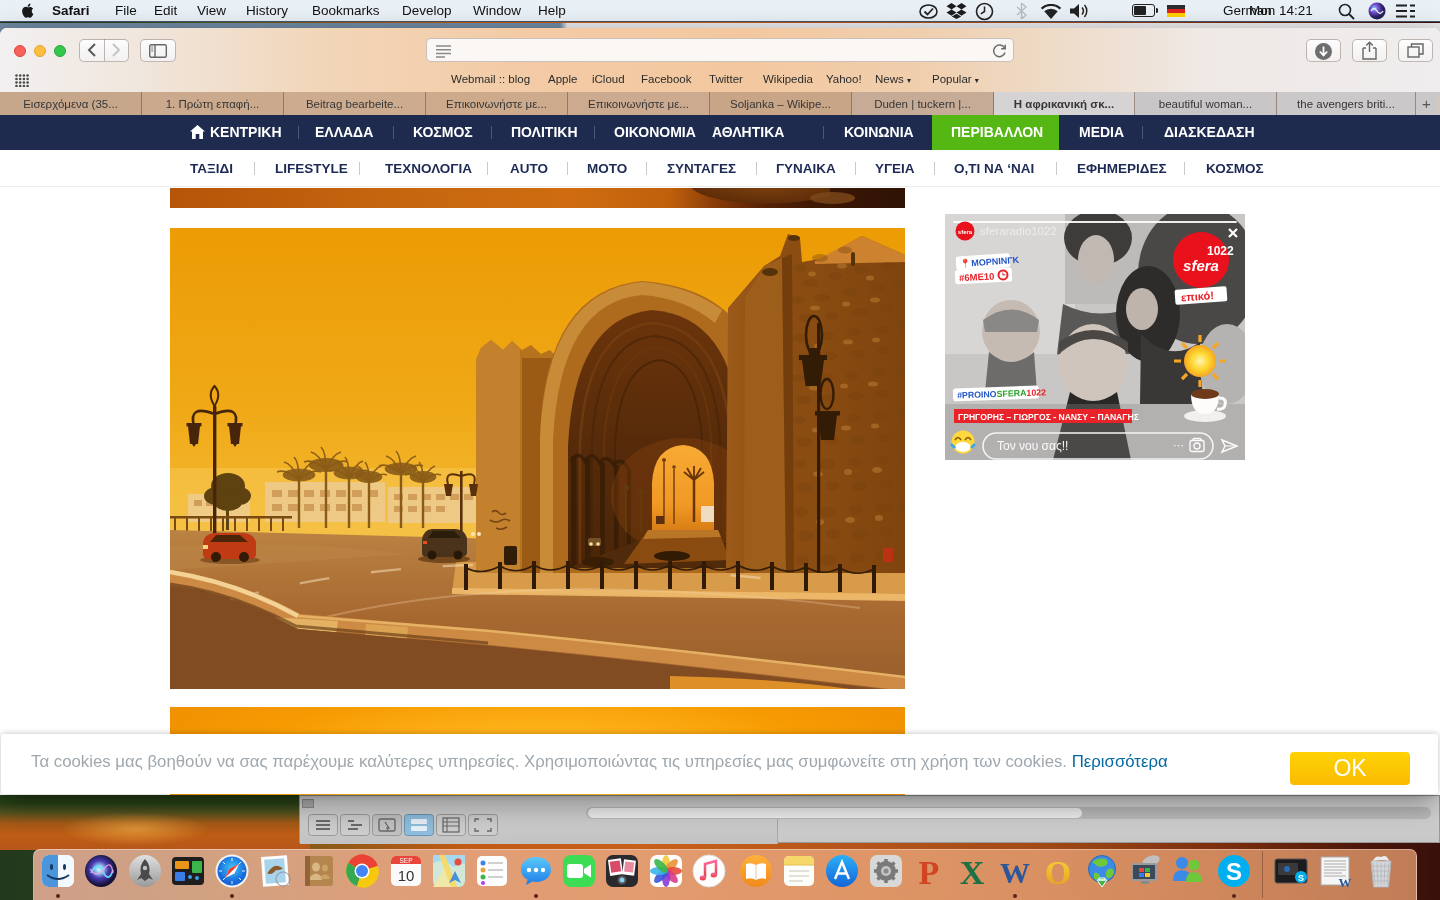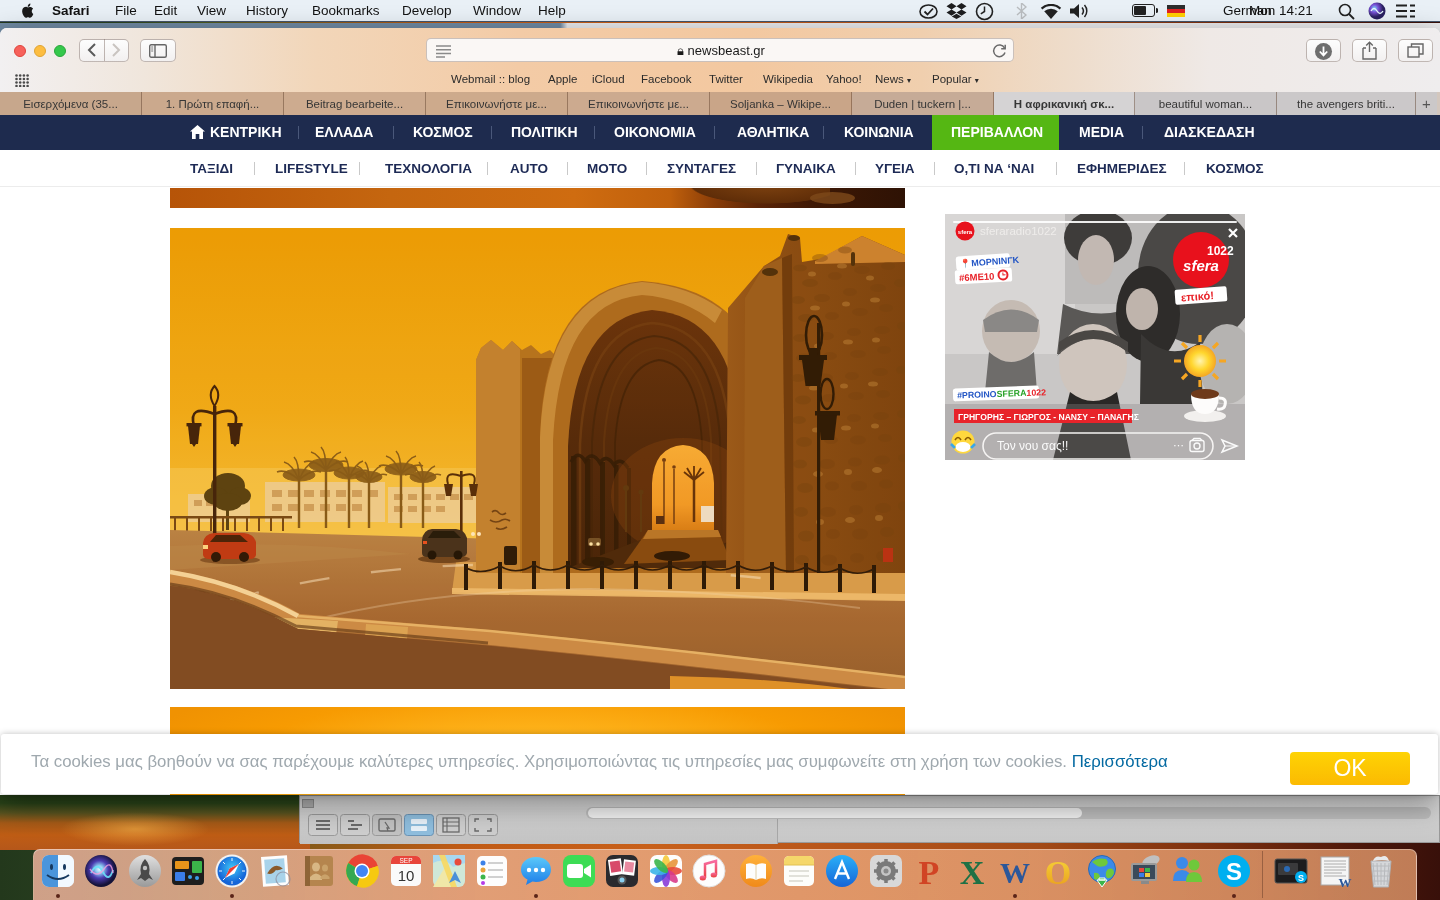--- a/index.html
+++ b/index.html
@@ -200,21 +200,20 @@
         <div class="btn" style="left:140px;width:36px;"></div>
         <svg style="position:absolute;left:149px;top:15.5px;" width="18" height="14" viewBox="0 0 18 14">
           <rect x="0.7" y="0.7" width="16.6" height="12.6" rx="1.5" fill="none" stroke="#666" stroke-width="1.4"></rect>
           <line x1="6" y1="0.7" x2="6" y2="13.3" stroke="#666" stroke-width="1.4"></line>
           <path d="M2.2 3 h2 M2.2 5 h2 M2.2 7 h2" stroke="#666" stroke-width="0.9"></path>
         </svg>
         <div id="urlfield">
           <svg style="position:absolute;left:9px;top:6px;" width="15" height="13" viewBox="0 0 15 13">
             <path d="M0 1 H15 M0 4.7 H15 M0 8.4 H15 M0 12 H9" stroke="#8a8a8a" stroke-width="1.5"></path>
           </svg>
-          <div style="position:absolute;left:0;width:588px;top:4px;text-align:center;font-size:13px;color:#1a1a1a;">🔒︎ newsbeast.gr</div>
           <svg style="position:absolute;right:7px;top:5px;" width="14" height="15" viewBox="0 0 14 15">
             <path d="M12.5 4 A 5.8 5.8 0 1 0 13 8.5" fill="none" stroke="#6a6a6a" stroke-width="1.5"></path>
             <path d="M13.2 0.8 V4.8 H9.2" fill="none" stroke="#6a6a6a" stroke-width="1.5"></path>
           </svg>
         </div>
         <div class="btn" style="left:1306px;width:35px;"></div>
         <svg style="position:absolute;left:1314px;top:14px;" width="19" height="19" viewBox="0 0 19 19">
           <circle cx="9.5" cy="9.5" r="8.5" fill="#6e6e6e"></circle>
           <path d="M9.5 4.5 V13 M5.8 9.5 L9.5 13.4 L13.2 9.5" stroke="#fff" stroke-width="1.8" fill="none"></path>
         </svg>
@@ -282,21 +281,21 @@
         <div class="n1" style="left:210px;">ΚΕΝΤΡΙΚΗ</div>
         <div class="d1" style="left:298px;"></div>
         <div class="n1" style="left:315px;">ΕΛΛΑΔΑ</div>
         <div class="d1" style="left:393px;"></div>
         <div class="n1" style="left:413px;">ΚΟΣΜΟΣ</div>
         <div class="d1" style="left:491px;"></div>
         <div class="n1" style="left:511px;">ΠΟΛΙΤΙΚΗ</div>
         <div class="d1" style="left:594px;"></div>
         <div class="n1" style="left:614px;">ΟΙΚΟΝΟΜΙΑ</div>
         <div class="d1" style="left:714px;"></div>
-        <div class="n1" style="left:737px;">ΑΘΛΗΤΙΚΑ</div>
+        <div class="n1" style="left:712px;">ΑΘΛΗΤΙΚΑ</div>
         <div class="d1" style="left:823px;"></div>
         <div class="n1" style="left:844px;">ΚΟΙΝΩΝΙΑ</div>
         <div style="position:absolute;left:932px;top:0;width:127px;height:35px;background:#55b713;"></div>
         <div class="n1" style="left:951px;">ΠΕΡΙΒΑΛΛΟΝ</div>
         <div class="n1" style="left:1079px;">MEDIA</div>
         <div class="d1" style="left:1142px;"></div>
         <div class="n1" style="left:1164px;">ΔΙΑΣΚΕΔΑΣΗ</div>
       </div>
       <div id="nav2">
         <div class="n2" style="left:190px;">ΤΑΞΙΔΙ</div>

